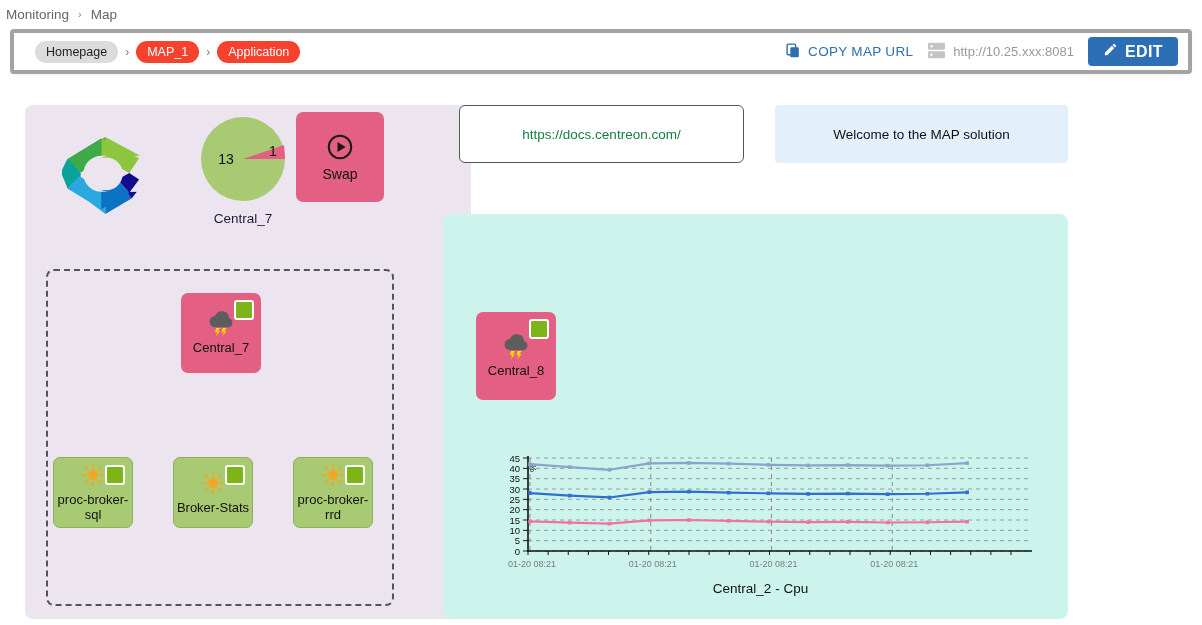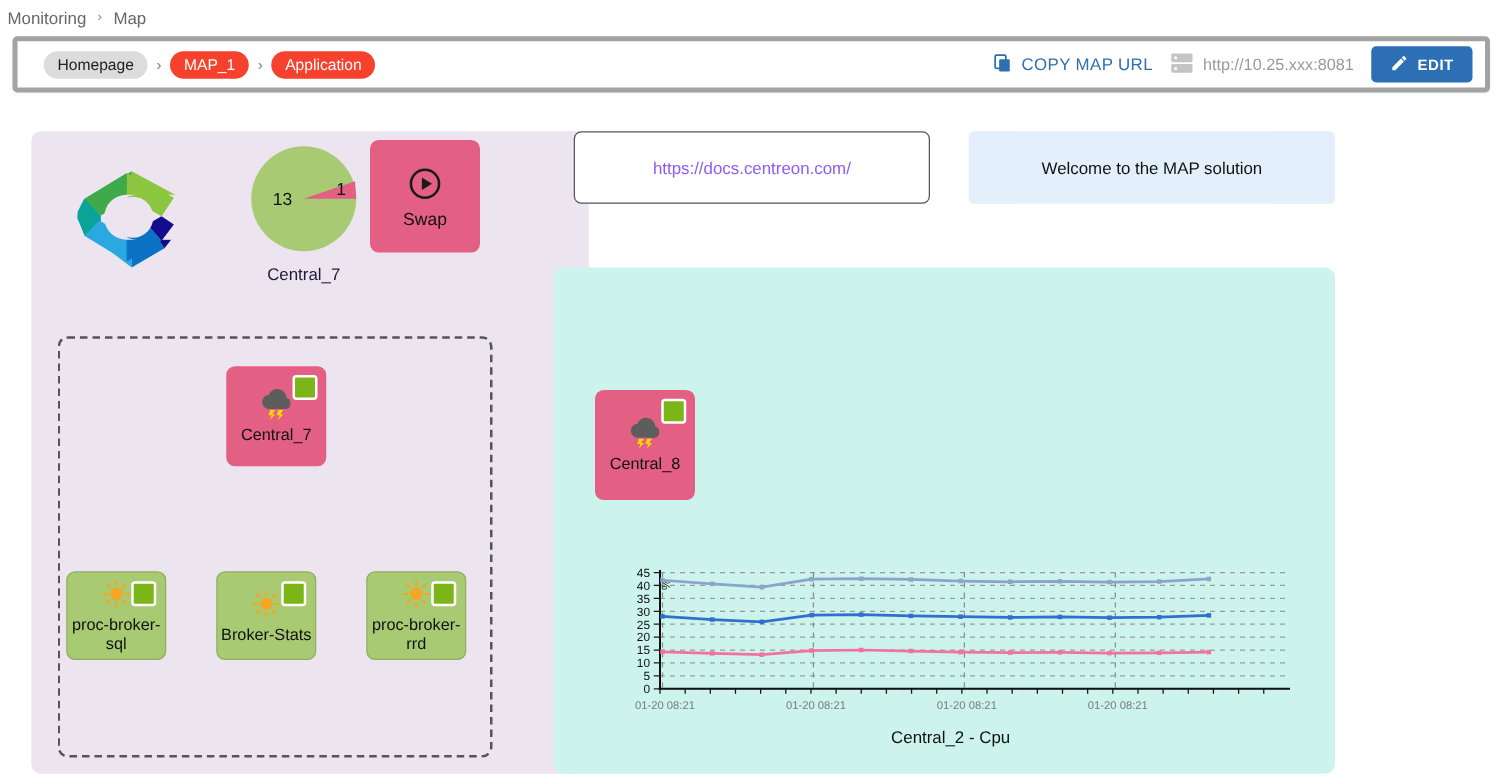--- a/index.html
+++ b/index.html
@@ -58,21 +58,21 @@
   }
   #map-url-display {
     display: flex; align-items: center; gap: 7px;
     color: #9a9a9a; font-size: 13px;
   }
   #edit-button {
     display: flex; align-items: center; gap: 7px;
     background: #2d6fb4; color: #fff;
     height: 29px; padding: 0 15px;
     border-radius: 4px;
-    font-size: 12px; font-weight: bold;
+    font-size: 16px; font-weight: bold;
     letter-spacing: .4px;
     cursor: pointer;
     border: none;
     font-family: "Liberation Sans", sans-serif;
   }
 
   
   #map-canvas { position: absolute; left: 0; top: 76px; width: 1202px; height: 549px; }
 
   #left-container {
@@ -131,21 +131,21 @@
   #centreon-logo { position: absolute; left: 37px; top: 27px; width: 82px; height: 82px; }
 
   
   #url-box {
     position: absolute; left: 459px; top: 29px;
     width: 285px; height: 58px;
     background: #ffffff;
     border: 1px solid #555555;
     border-radius: 6px;
     display: flex; align-items: center; justify-content: center;
-    font-size: 13.5px; color: #8b5cf6;
+    font-size: 13.5px; color: #15803d;
     cursor: pointer;
   }
   #welcome-box {
     position: absolute; left: 775px; top: 29px;
     width: 293px; height: 58px;
     background: #e3f0fb;
     border-radius: 4px;
     display: flex; align-items: center; justify-content: center;
     font-size: 13.5px; color: #111;
   }

